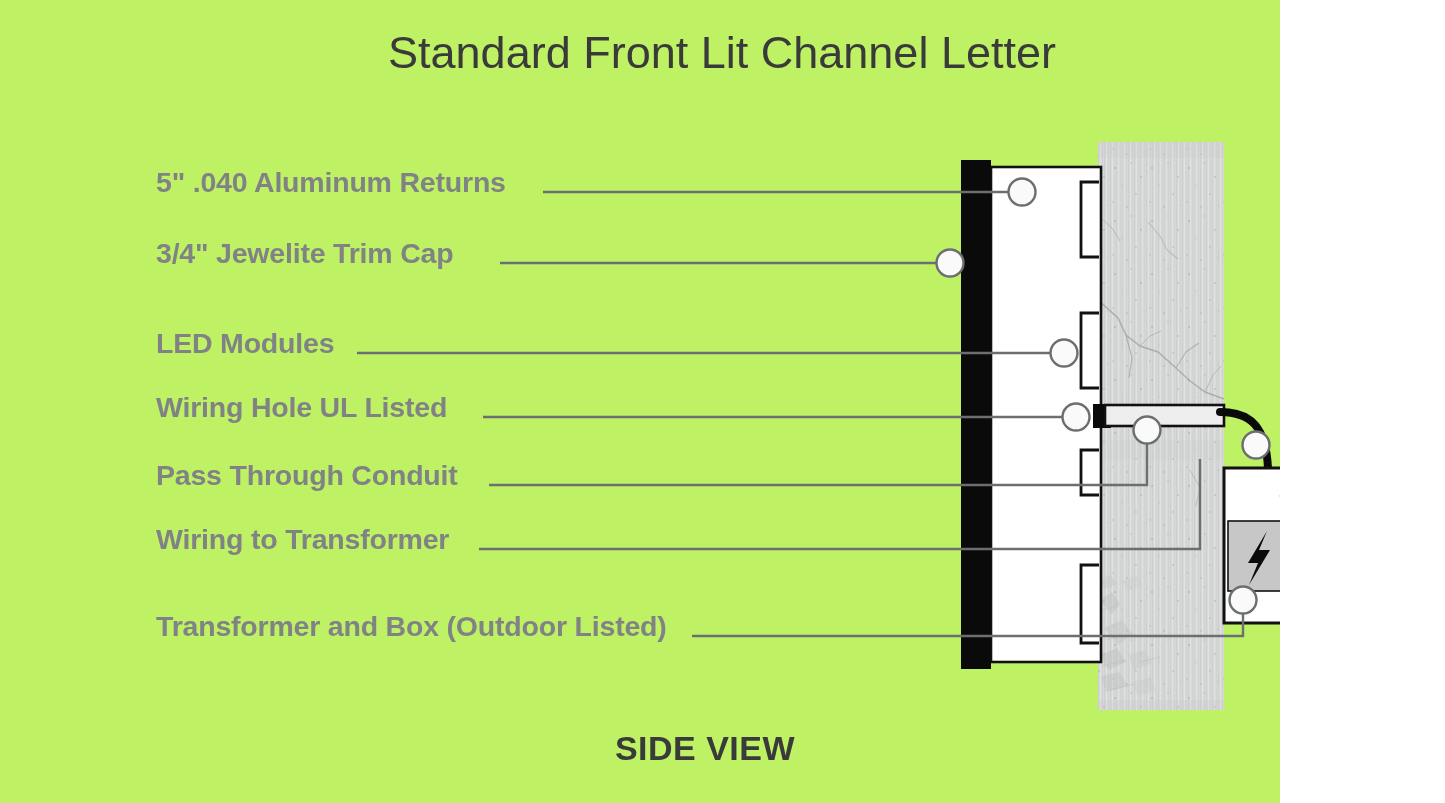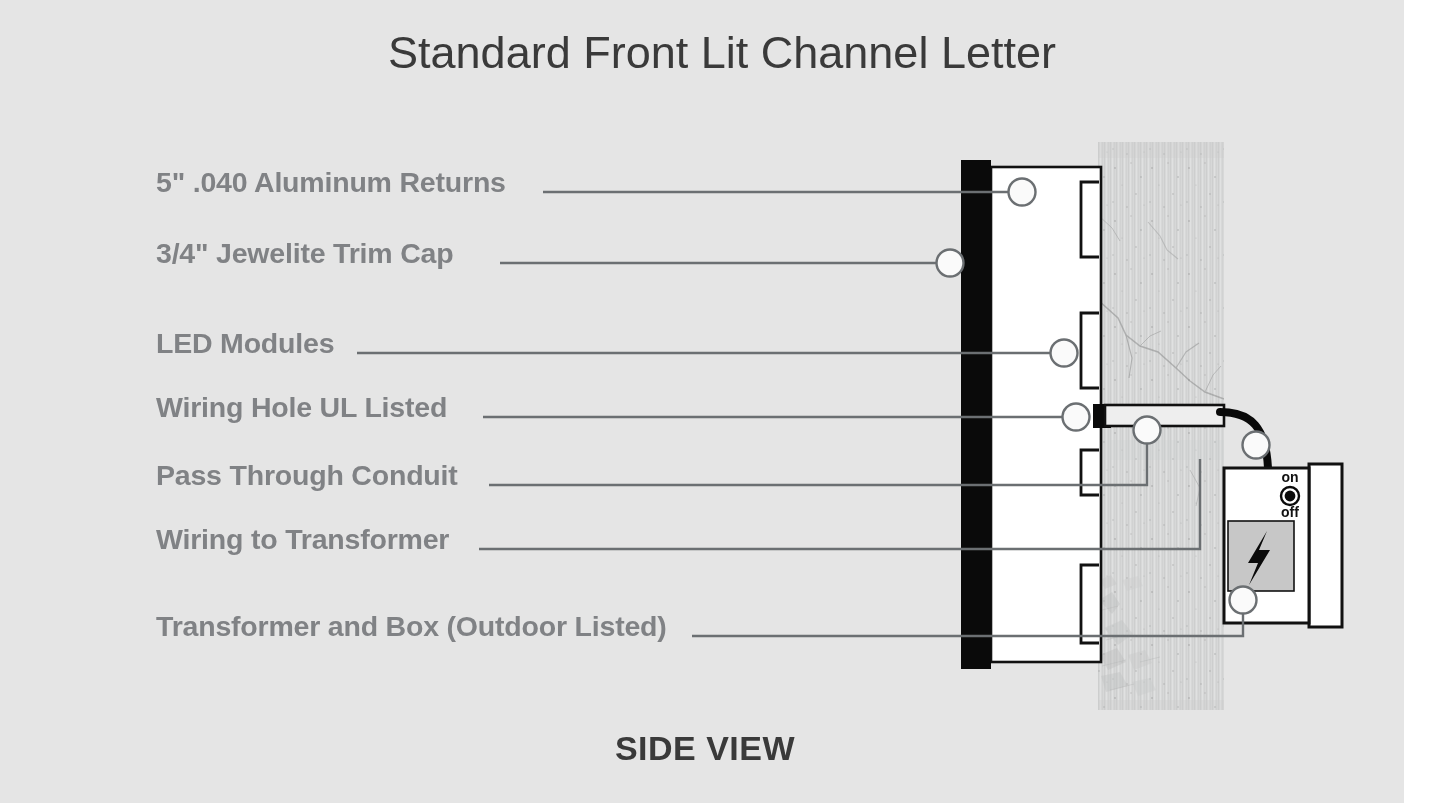--- a/index.html
+++ b/index.html
@@ -3,23 +3,23 @@
 <meta charset="utf-8">
 <title>Standard Front Lit Channel Letter</title>
 <style>
   html, body {
     margin: 0;
     padding: 0;
     background: #ffffff;
   }
   #stage {
     position: relative;
-    width: 1404px;
+    width: 1280px;
     height: 803px;
-    background: #e5e5e5;
+    background: #bef264;
     overflow: hidden;
     font-family: "Liberation Sans", sans-serif;
   }
   #diagram-svg {
     position: absolute;
     left: 0;
     top: 0;
     width: 1445px;
     height: 803px;
     display: block;

